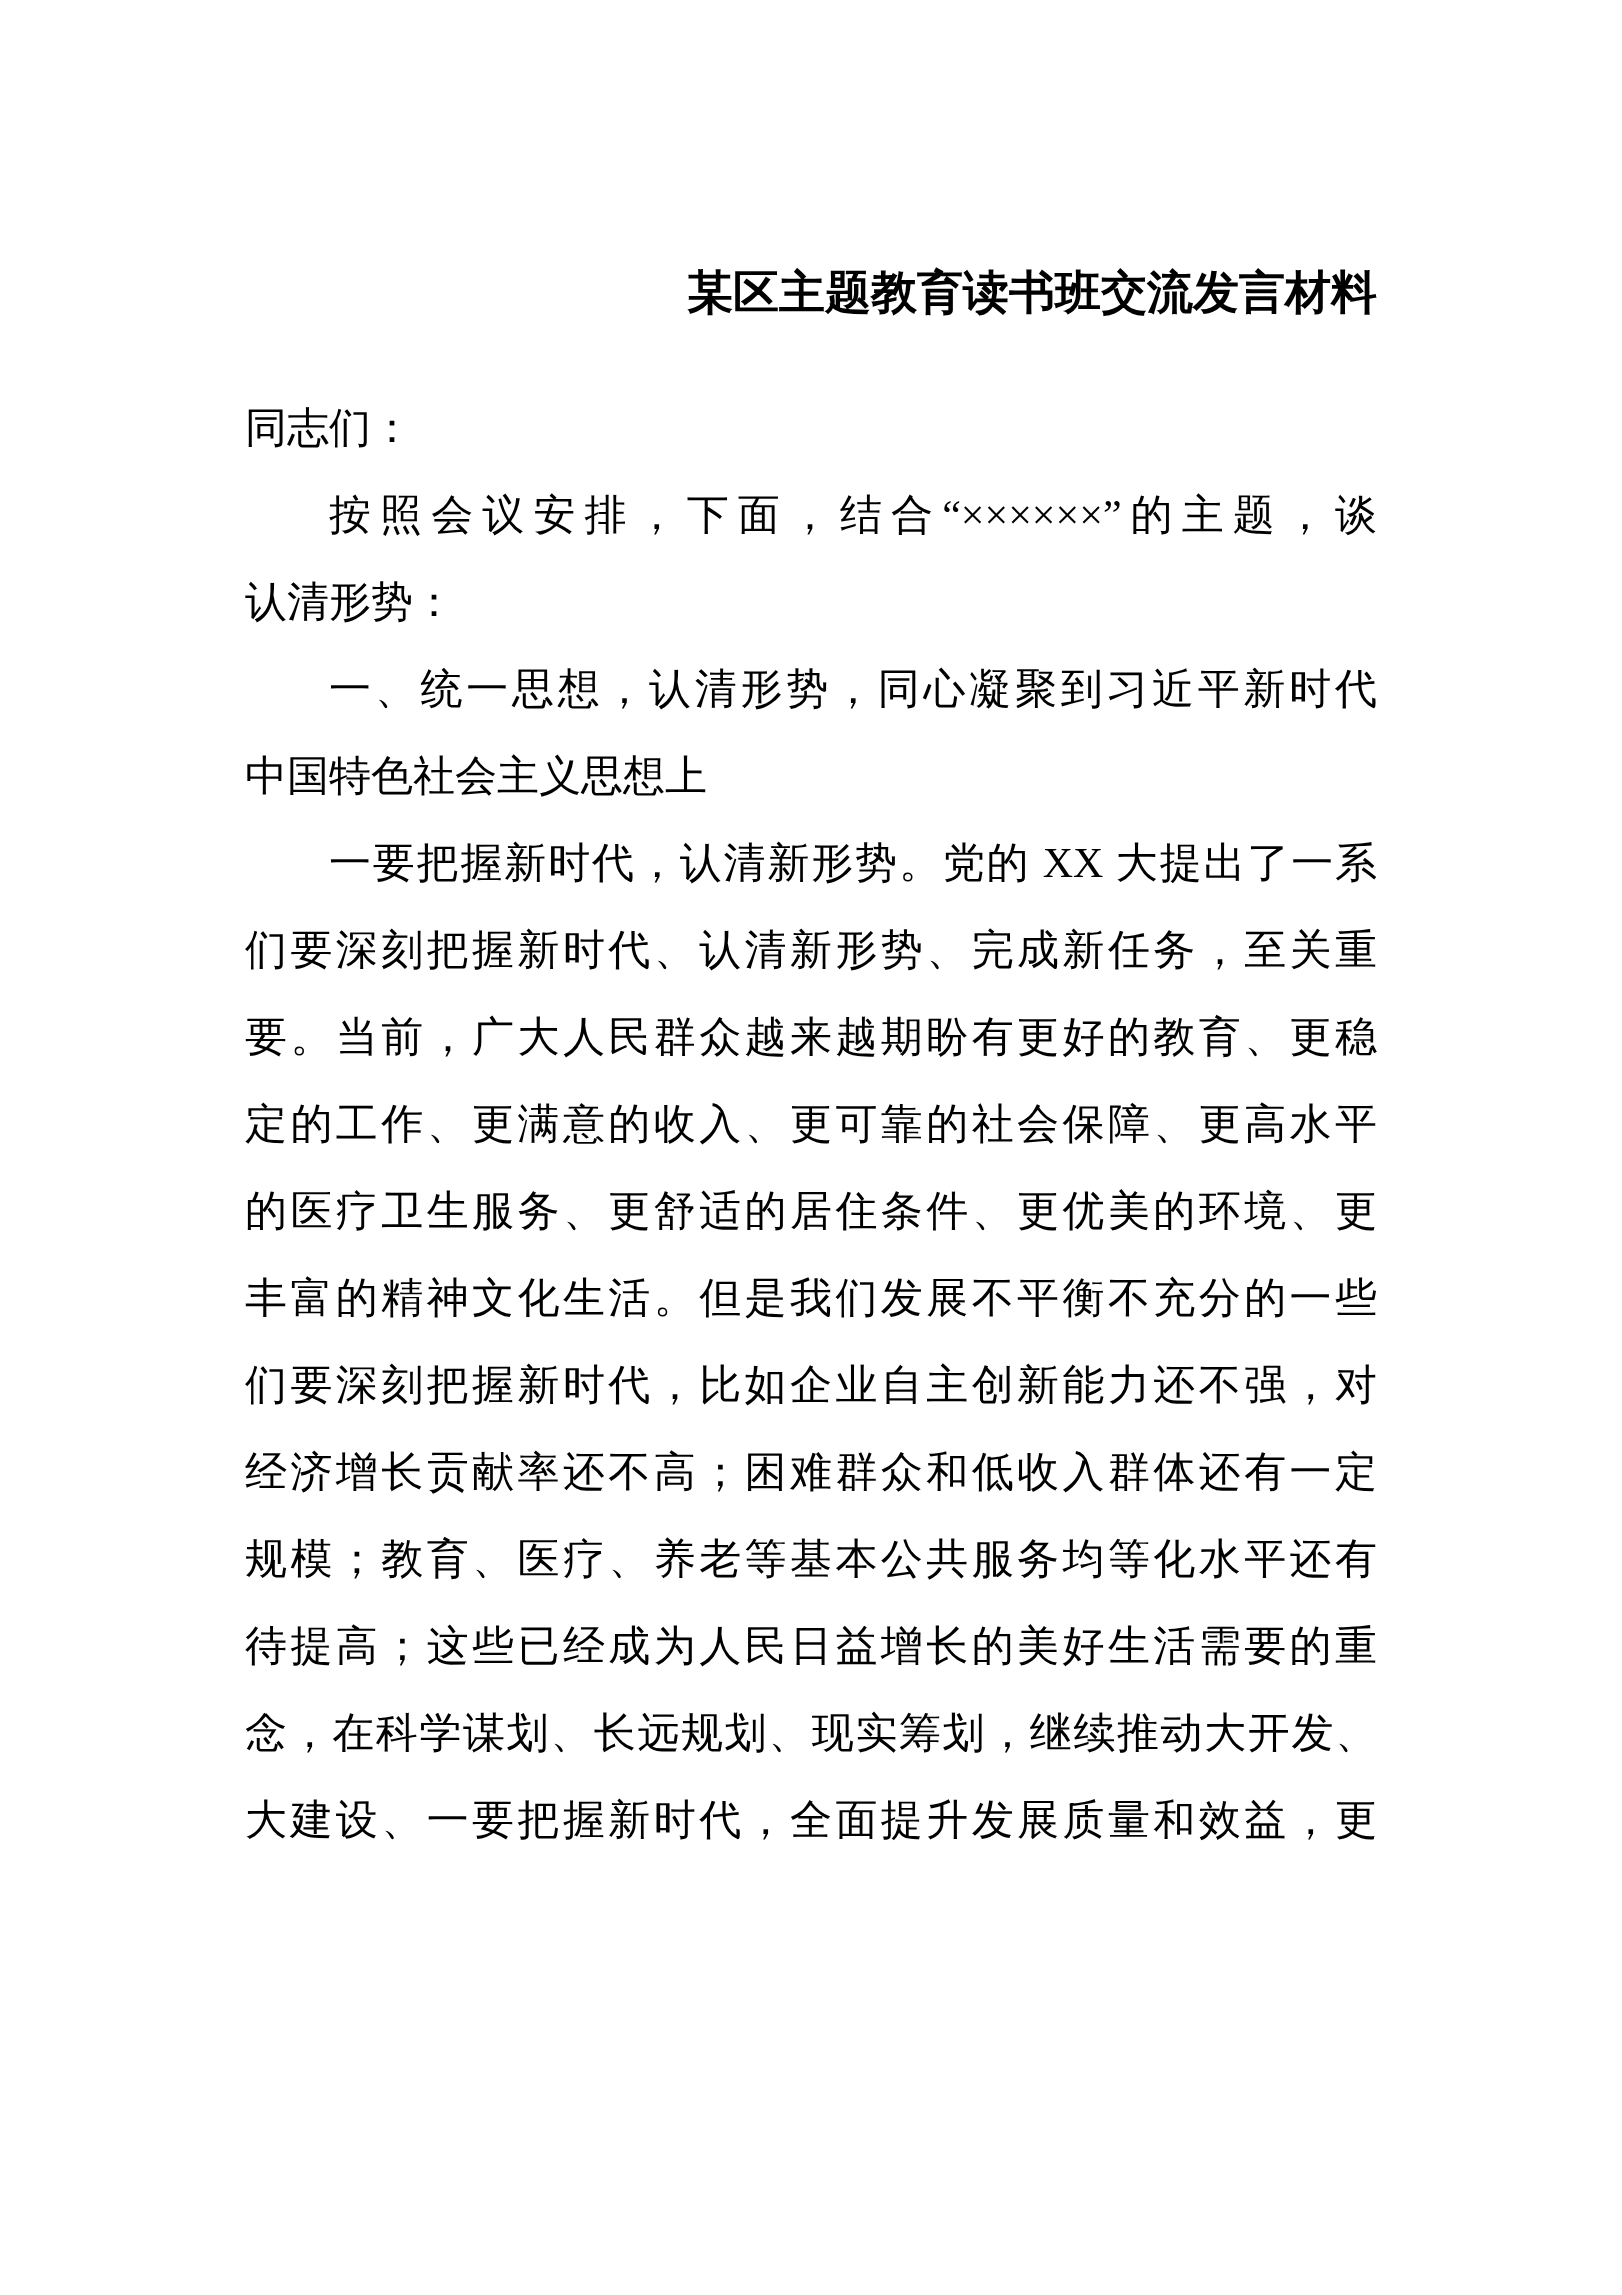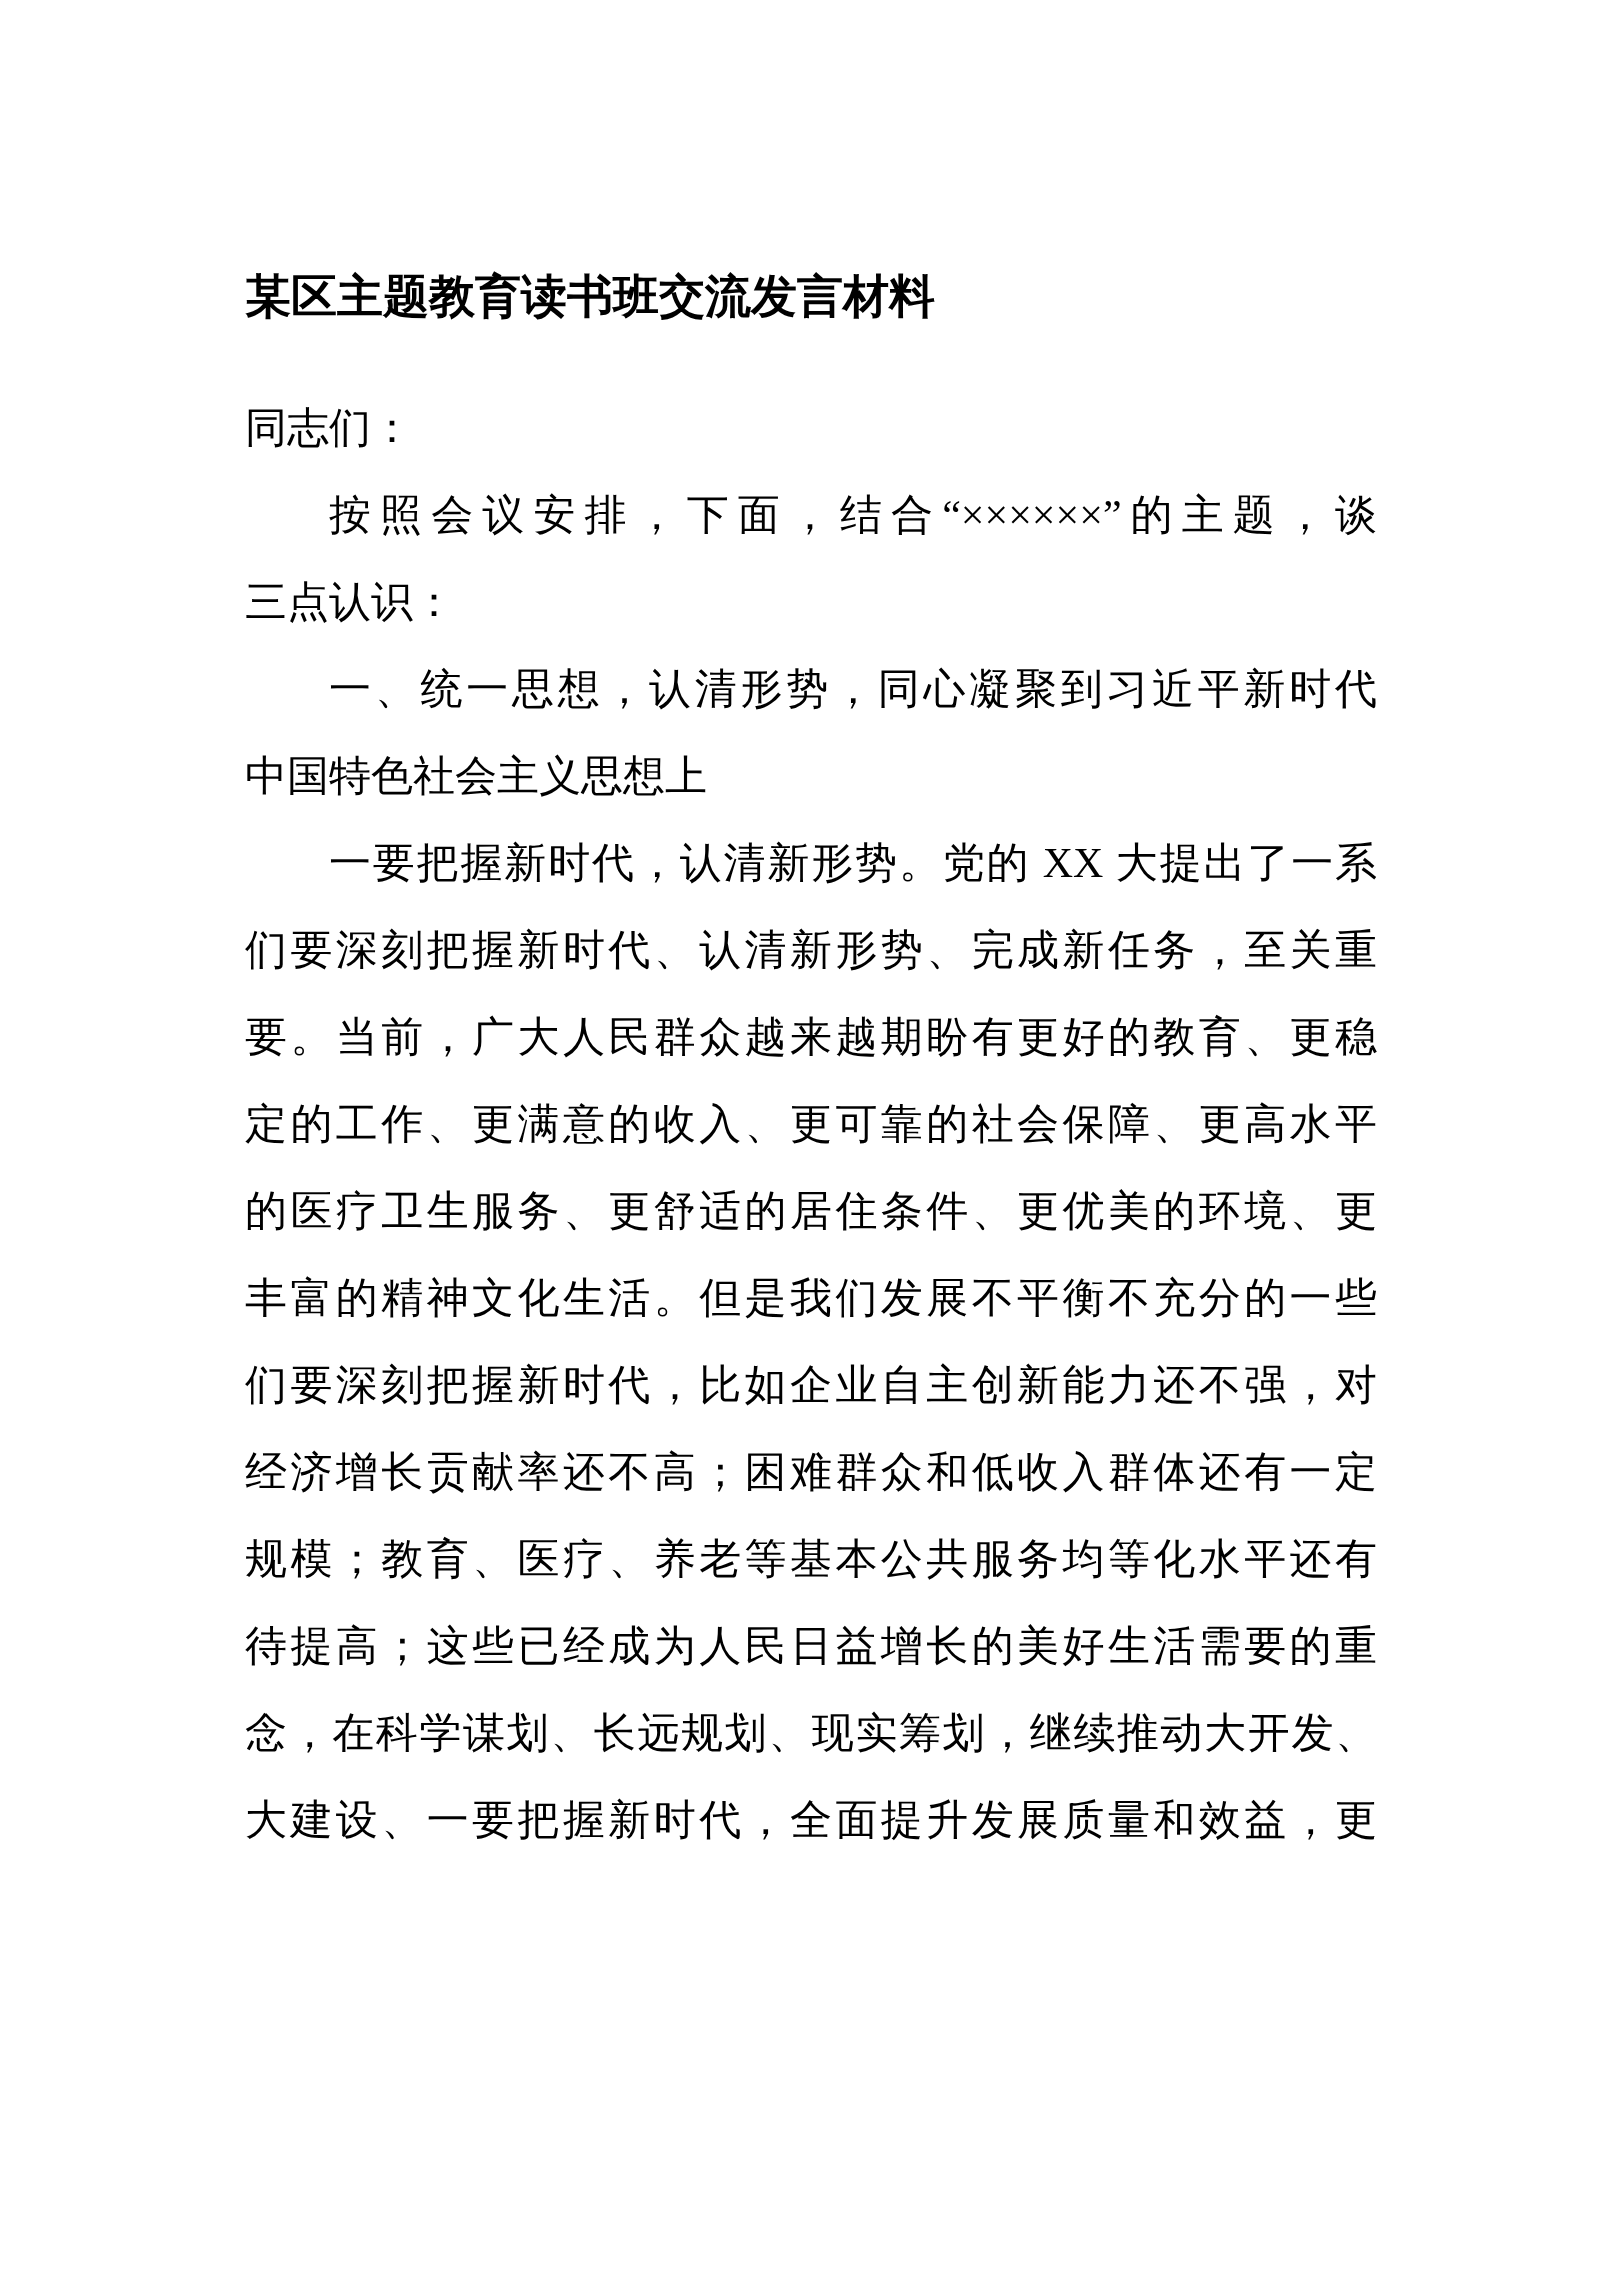--- a/index.html
+++ b/index.html
@@ -12,26 +12,26 @@
     width: 1623px;
     height: 2295px;
     background: #ffffff;
     overflow: hidden;
   }
   .doc-title {
     position: absolute;
     left: 245px;
     top: 262px;
     width: 1132px;
-    font-family: Liberation Sans, sans-serif;
+    font-family: Liberation Mono, monospace;
     font-weight: bold;
     font-size: 46px;
     line-height: 69px;
     color: #000000;
-    text-align: left;
+    text-align: right;
     white-space: nowrap;
   }
   .doc-body {
     position: absolute;
     left: 245px;
     top: 385px;
     width: 1132px;
     font-family: "Liberation Serif", serif;
     font-size: 42px;
     color: #000000;
@@ -57,21 +57,21 @@
 </head>
 <body>
 
 <div class="page">
 
   <div class="doc-title">某区主题教育读书班交流发言材料</div>
 
   <div class="doc-body">
     <div class="line end">同志们：</div>
     <div class="line fill indent">按照会议安排，下面，结合“××××××”的主题，谈</div>
-    <div class="line end">三点认识：</div>
+    <div class="line end">认清形势：</div>
     <div class="line fill indent">一、统一思想，认清形势，同心凝聚到习近平新时代</div>
     <div class="line end">中国特色社会主义思想上</div>
     <div class="line fill indent">一要把握新时代，认清新形势。党的 XX 大提出了一系</div>
     <div class="line fill">们要深刻把握新时代、认清新形势、完成新任务，至关重</div>
     <div class="line fill">要。当前，广大人民群众越来越期盼有更好的教育、更稳</div>
     <div class="line fill">定的工作、更满意的收入、更可靠的社会保障、更高水平</div>
     <div class="line fill">的医疗卫生服务、更舒适的居住条件、更优美的环境、更</div>
     <div class="line fill">丰富的精神文化生活。但是我们发展不平衡不充分的一些</div>
     <div class="line fill">们要深刻把握新时代，比如企业自主创新能力还不强，对</div>
     <div class="line fill">经济增长贡献率还不高；困难群众和低收入群体还有一定</div>

